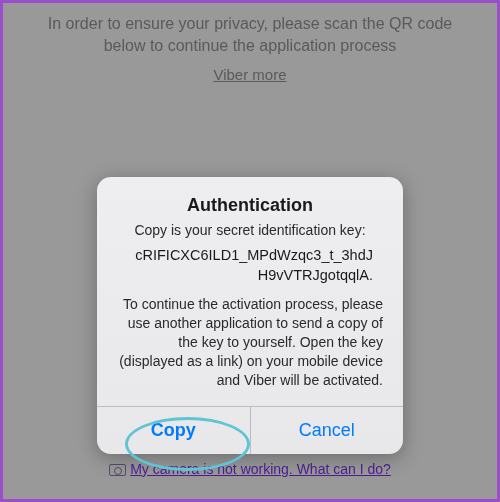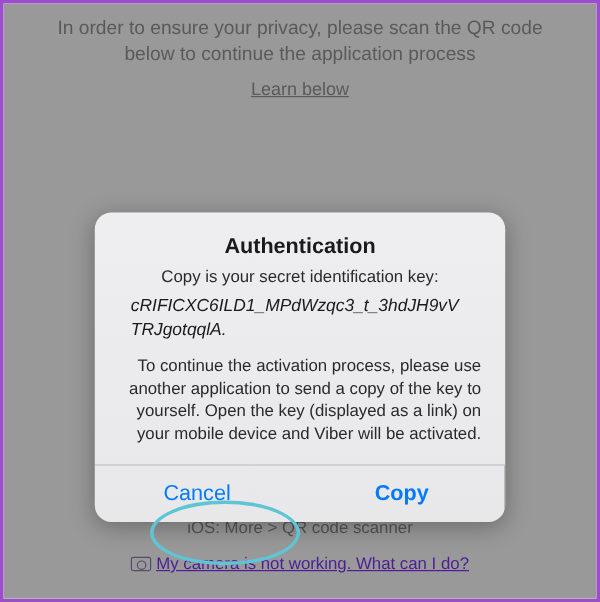--- a/index.html
+++ b/index.html
@@ -95,47 +95,46 @@
       height: 20px;
       background: radial-gradient(ellipse at center, #6b3a8a 0%, #4a2a5a 100%);
       border-radius: 0 0 20px 20px;
     }
 
     .modal {
       position: absolute;
       top: 174px;
       left: 50%;
       transform: translateX(-50%);
-      width: 342px;
+      width: 306px;
       background: linear-gradient(to bottom, #eeeef0 0%, #e8e8ea 100%);
       border-radius: 14px;
       overflow: hidden;
       box-shadow: 0 4px 20px rgba(0,0,0,0.3);
     }
     .modal-header {
       text-align: center;
       font-weight: 600;
       font-size: 18px;
       color: #1a1a1a;
       padding: 18px 16px 6px;
     }
     .modal-subtitle {
       text-align: center;
       font-size: 14px;
       color: #2a2a2a;
       padding: 0 20px 8px;
     }
     .modal-key {
-      text-align: left;
+      text-align: right;
       font-size: 14.5px;
       color: #1a1a1a;
       padding: 0 30px 10px;
       line-height: 1.35;
       word-break: break-all;
-      font-style: italic;
     }
     .modal-instructions {
       text-align: right;
       font-size: 14px;
       color: #2a2a2a;
       padding: 0 20px 16px;
       line-height: 1.35;
     }
     .modal-buttons {
       display: flex;
@@ -169,37 +168,37 @@
     }
   </style>
 </head>
 <body>
 
 <div class="background">
   <p class="bg-text">
     <span>In order to ensure your privacy, please scan the QR code</span><br>
     <span>below to continue the application process</span>
   </p>
-  <p class="bg-learn-more">Learn below</p>
+  <p class="bg-learn-more">Viber more</p>
 
   <div class="purple-bar"></div>
 
   <div class="bg-lower">
     <p class="bg-lower-line1">How do I open my scanner on Viber?</p>
     <p class="bg-lower-line2">iOS: More &gt; QR code scanner</p>
     <p class="bg-lower-link">
       <span class="camera-icon"></span><span>My camera is not working. What can I do?</span>
     </p>
   </div>
 </div>
 
 <div class="modal">
   <div class="modal-header">Authentication</div>
   <div class="modal-subtitle">Copy is your secret identification key:</div>
   <div class="modal-key">cRIFICXC6ILD1_MPdWzqc3_t_3hdJH9vVTRJgotqqlA.</div>
   <div class="modal-instructions">To continue the activation process, please use another application to send a copy of the key to yourself. Open the key (displayed as a link) on your mobile device and Viber will be activated.</div>
   <div class="modal-buttons">
+    <button class="modal-button copy">Copy</button>
     <button class="modal-button">Cancel</button>
-    <button class="modal-button copy">Copy</button>
   </div>
 </div>
 
 <div class="highlight-oval"></div>
 
 </body></html>

